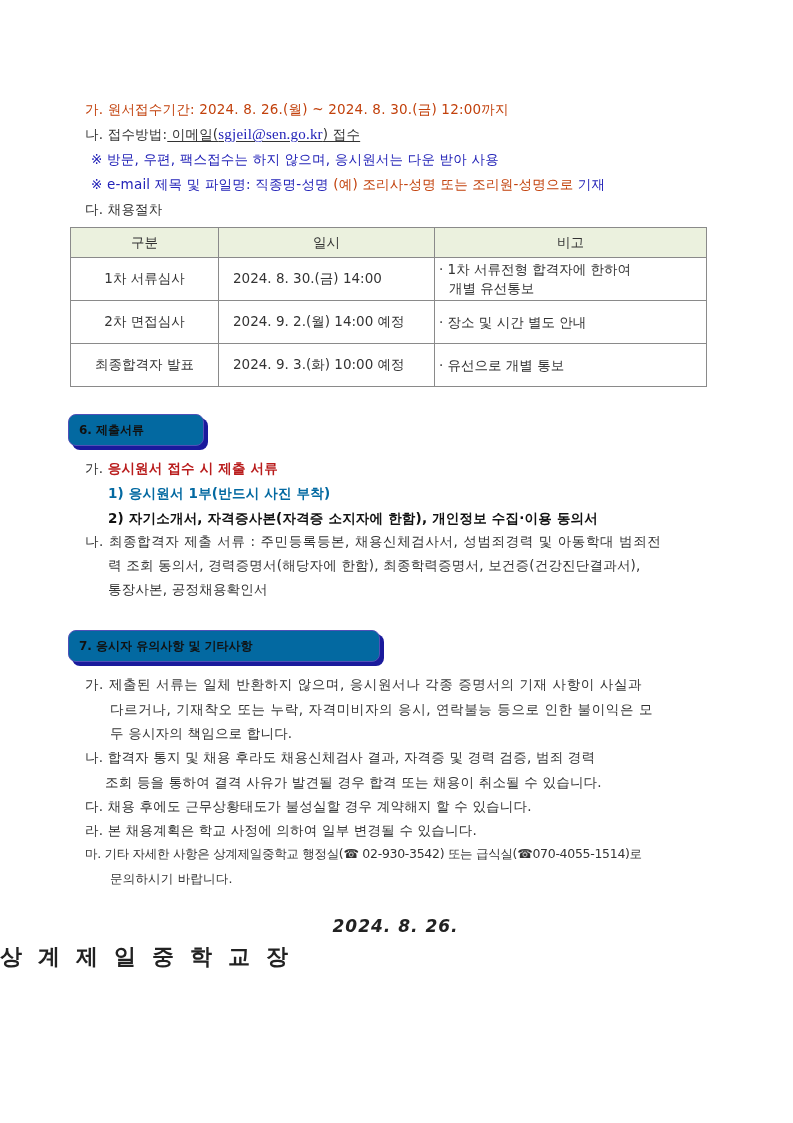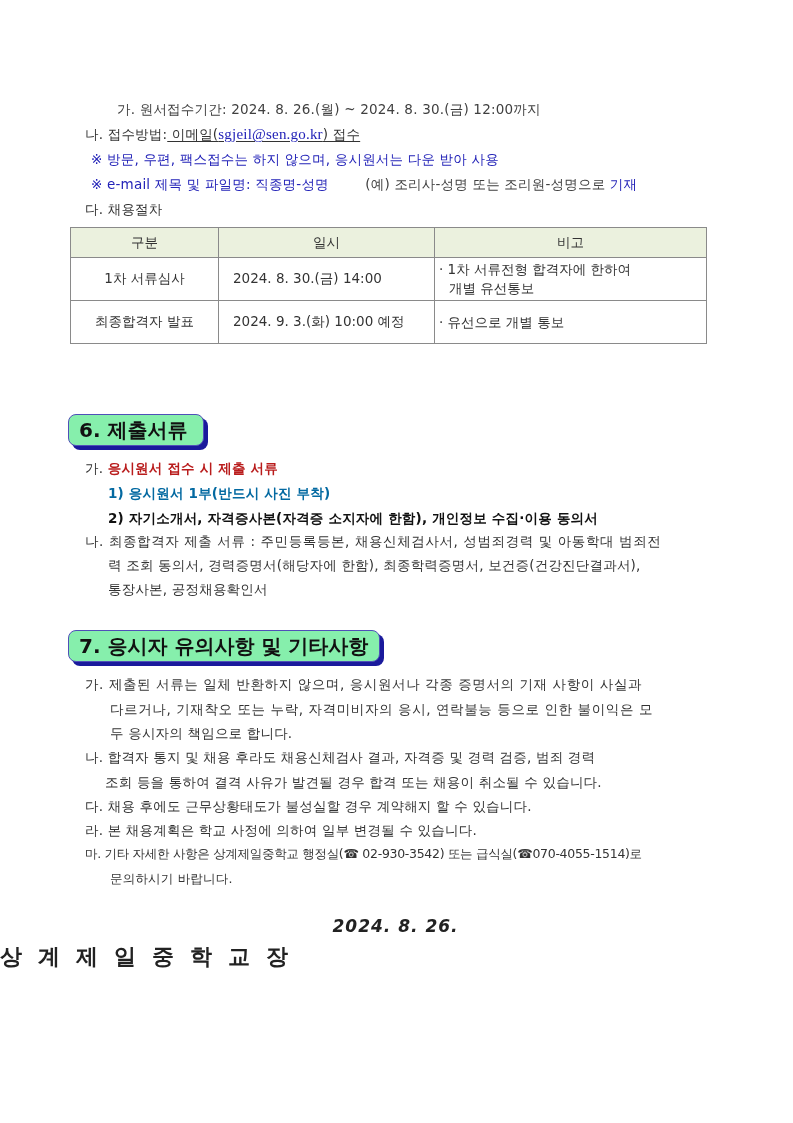--- a/index.html
+++ b/index.html
@@ -1,37 +1,37 @@
 <!DOCTYPE html>
 <html><head>
 <meta charset="utf-8">
 <style>
   html, body { margin:0; padding:0; background:#ffffff; }
   body { width:793px; height:1123px; position:relative; overflow:hidden;
          font-family:"DejaVu Sans", "Liberation Sans", sans-serif; color:#222; }
   .line { position:absolute; font-size:13.5px; white-space:nowrap; letter-spacing:0.2px; }
-  .red { color:#404040;margin-left:32px; }
+  .red { color:#c2410c; }
   .blue { color:#2323b8; }
   .dark { color:#333; }
   .under { text-decoration:underline; text-underline-offset:2px; }
   .serif { font-family:"Liberation Serif", "DejaVu Serif", serif; font-size:15px; }
   .bold { font-weight:bold; }
 
   table.proc { position:absolute; left:70px; top:227px; width:637px; border-collapse:collapse;
                font-size:13.5px; color:#333; }
   table.proc th, table.proc td { border:1px solid #8a8a8a; }
   table.proc th { background:#ebf1de; font-weight:normal; height:27px; text-align:center; }
   table.proc td { height:40px; vertical-align:middle; }
   table.proc td.c1 { text-align:center; width:145px; }
   table.proc td.c2 { padding-left:14px; width:200px; }
   table.proc td.c3 { padding-left:4px; line-height:19px; }
 
   .sec-head { position:absolute; border:1px solid #5050b8; border-radius:8px;
-              background:#86efac; box-shadow:4px 4px 0 #1a1a9c; height:30px;
-              font-weight:bold; font-size:20px; line-height:30px; padding-left:10px; color:#111; }
+              background:#0369a1; box-shadow:4px 4px 0 #1a1a9c; height:30px;
+              font-weight:bold; font-size:12px; line-height:30px; padding-left:10px; color:#111; }
 
   .doc-date { position:absolute; left:0; width:791px; top:916px; text-align:center;
               font-weight:bold; font-style:italic; font-size:17px; letter-spacing:1px; }
   .doc-sign { position:absolute; left:0; width:793px; top:942px; text-align:left;
               font-weight:bold; font-size:22px; letter-spacing:16px; }
 </style>
 </head>
 <body>
 
 <div class="line red" style="left:85px; top:101px;">
@@ -61,20 +61,25 @@
   <tbody>
     <tr>
       <td class="c1">1차 서류심사</td>
       <td class="c2">2024. 8. 30.(금) 14:00</td>
       <td class="c3">
         <div>· 1차 서류전형 합격자에 한하여</div>
         <div style="padding-left:10px;">  개별 유선통보</div>
       </td>
     </tr>
     <tr>
+      <td class="c1">2차 면접심사</td>
+      <td class="c2">2024. 9. 2.(월) 14:00 예정</td>
+      <td class="c3">· 장소 및 시간 별도 안내</td>
+    </tr>
+    <tr>
       <td class="c1">최종합격자 발표</td>
       <td class="c2">2024. 9. 3.(화) 10:00 예정</td>
       <td class="c3">· 유선으로 개별 통보</td>
     </tr>
   </tbody>
 </table>
 
 <div class="sec-head" style="left:68px; top:414px; width:124px;">6. 제출서류</div>
 
 <div class="line dark" style="left:85px; top:460px;">

